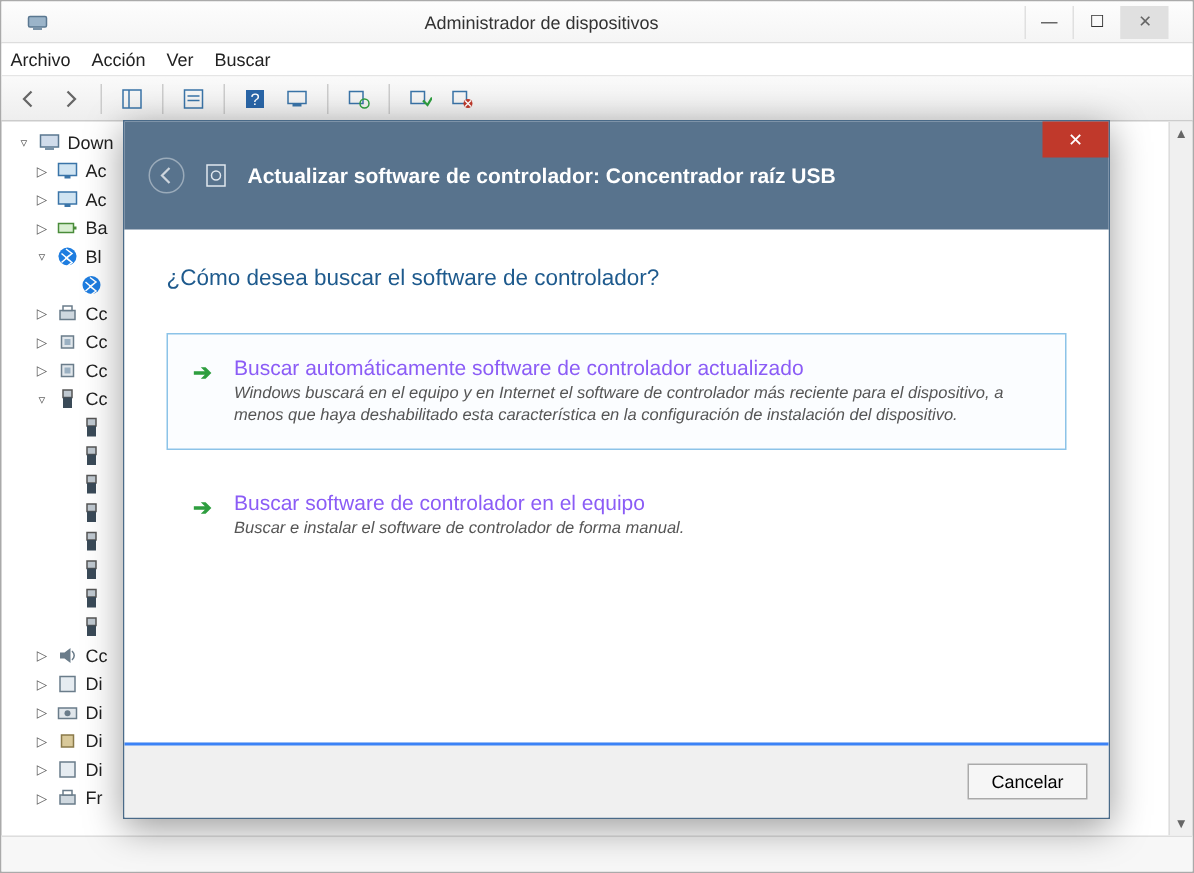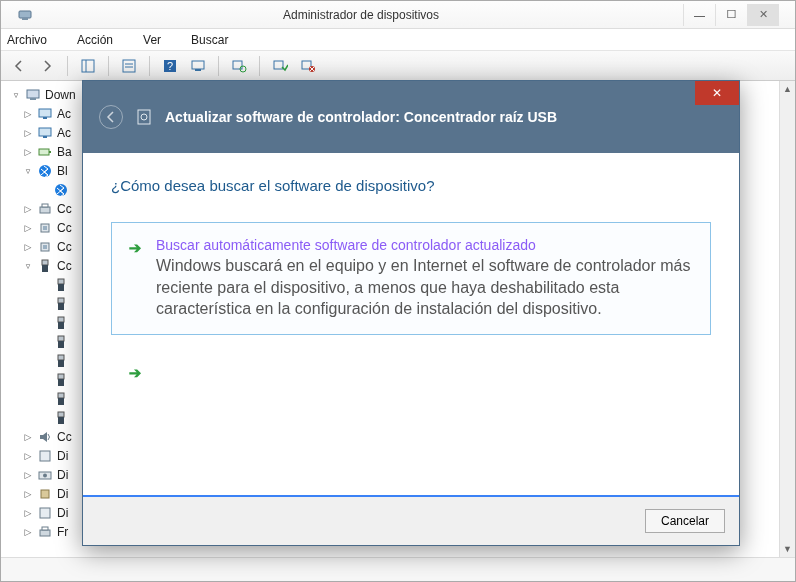--- a/index.html
+++ b/index.html
@@ -54,21 +54,21 @@
 }
 .window-btn.close { background: #e0e0e0; color: #666; }
 
 .menubar {
   height: 22px;
   background: #fff;
   border-bottom: 1px solid #e5e5e5;
   display: flex;
   align-items: center;
   padding: 0 6px;
-  gap: 30px;
+  gap: 14px;
   font-size: 12px;
 }
 .menubar span { color: #222; }
 
 .toolbar {
   height: 30px;
   background: linear-gradient(#fafafa, #eee);
   border-bottom: 1px solid #ccc;
   display: flex;
   align-items: center;
@@ -218,22 +218,23 @@
   font-weight: bold;
 }
 .option-text { flex: 1; }
 .option-title {
   color: #8b5cf6;
   font-size: 14px;
   margin-bottom: 2px;
 }
 .option-desc {
   color: #555;
-  font-size: 16px;
+  font-size: 11px;
   line-height: 1.35;
+  font-style: italic;
 }
 .dialog-footer {
   height: 50px;
   background: #f0f0f0;
   border-top: 2px solid #3b82f6;
   display: flex;
   align-items: center;
   justify-content: flex-end;
   padding: 0 14px;
 }
@@ -601,31 +602,35 @@
     <span class="dialog-title-icon">
       <svg width="18" height="18" viewBox="0 0 18 18">
           <rect x="3" y="2" width="12" height="14" fill="none" stroke="#dfe7ee"></rect>
           <circle cx="9" cy="9" r="3" fill="none" stroke="#dfe7ee"></circle>
         </svg>
     </span>
     <span class="dialog-title">Actualizar software de controlador: Concentrador raíz USB</span>
   </div>
 
   <div class="dialog-body">
-    <div class="dialog-question">¿Cómo desea buscar el software de dispositivo?</div>
+    <div class="dialog-question">¿Cómo desea buscar el software de controlador?</div>
 
     <div class="option selected">
       <div class="option-arrow">➔</div>
       <div class="option-text">
         <div class="option-title">Buscar automáticamente software de controlador actualizado</div>
         <div class="option-desc">Windows buscará en el equipo y en Internet el software de controlador más reciente para el dispositivo, a menos que haya deshabilitado esta característica en la configuración de instalación del dispositivo.</div>
       </div>
     </div>
 
     <div class="option">
       <div class="option-arrow">➔</div>
+      <div class="option-text">
+        <div class="option-title">Buscar software de controlador en el equipo</div>
+        <div class="option-desc">Buscar e instalar el software de controlador de forma manual.</div>
+      </div>
     </div>
   </div>
 
   <div class="dialog-footer">
     <div class="btn">Cancelar</div>
   </div>
 </div>
 
 </body></html>

